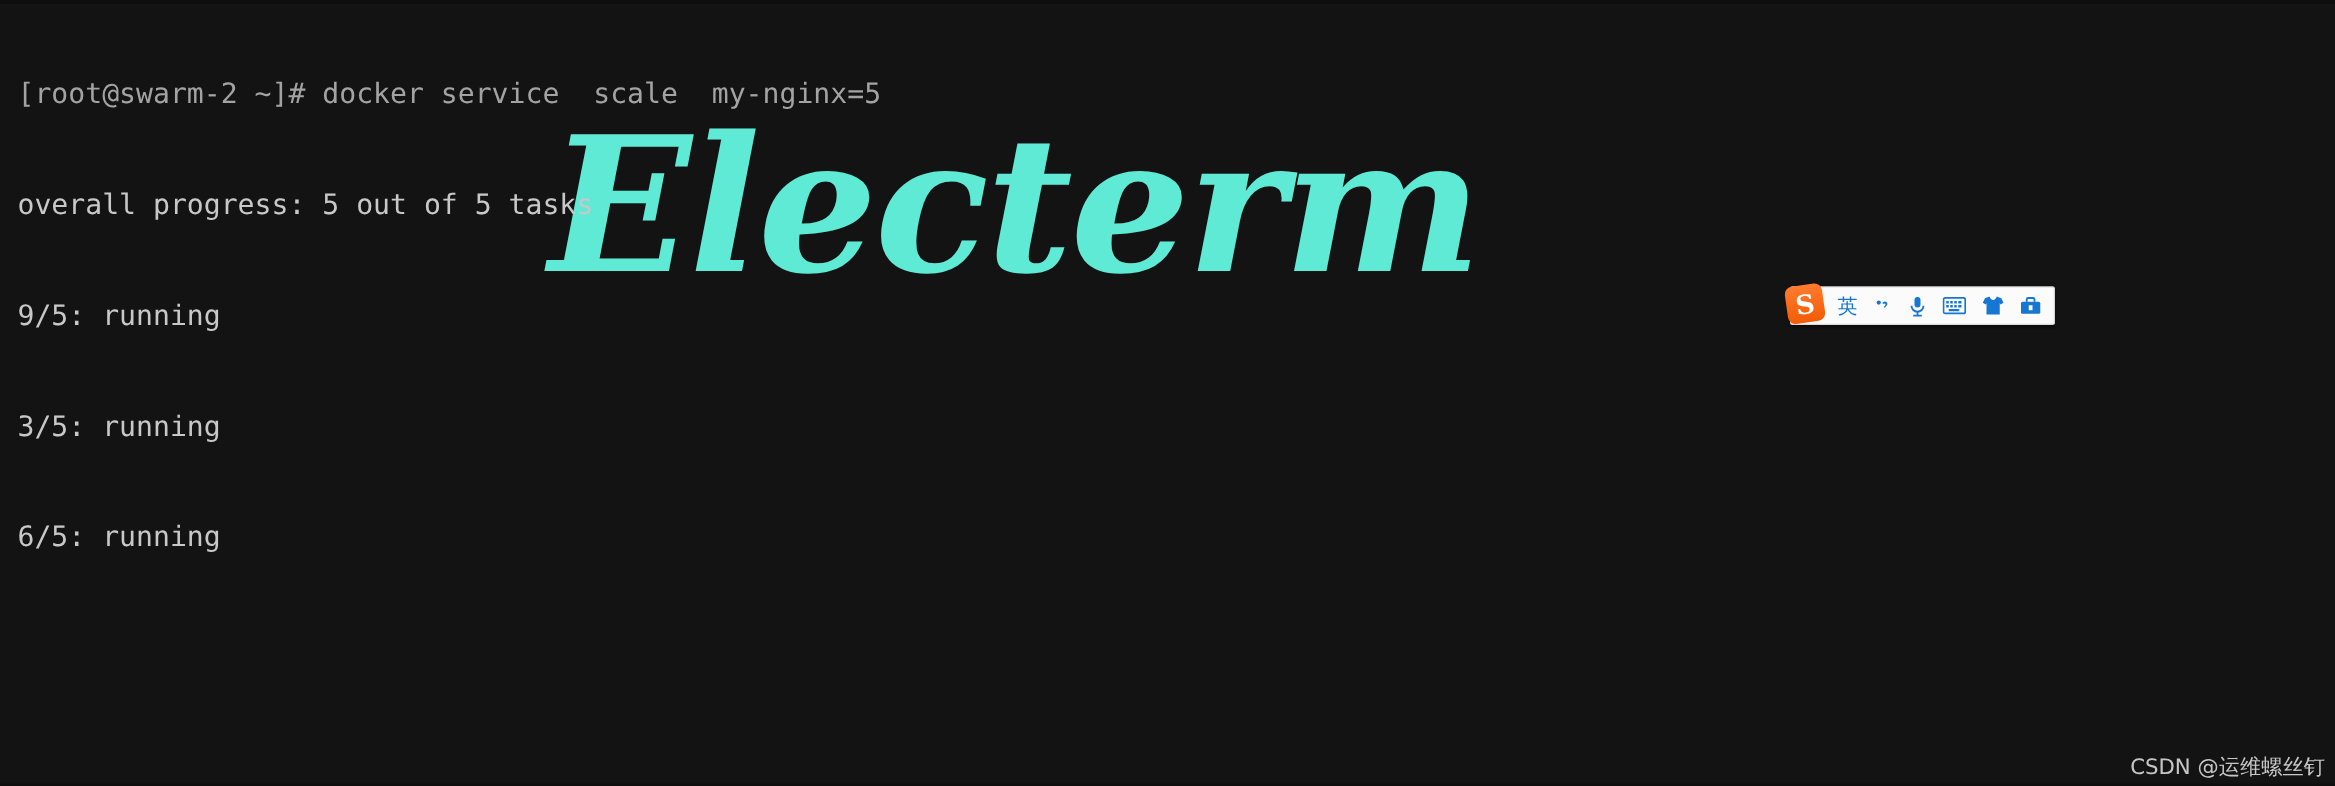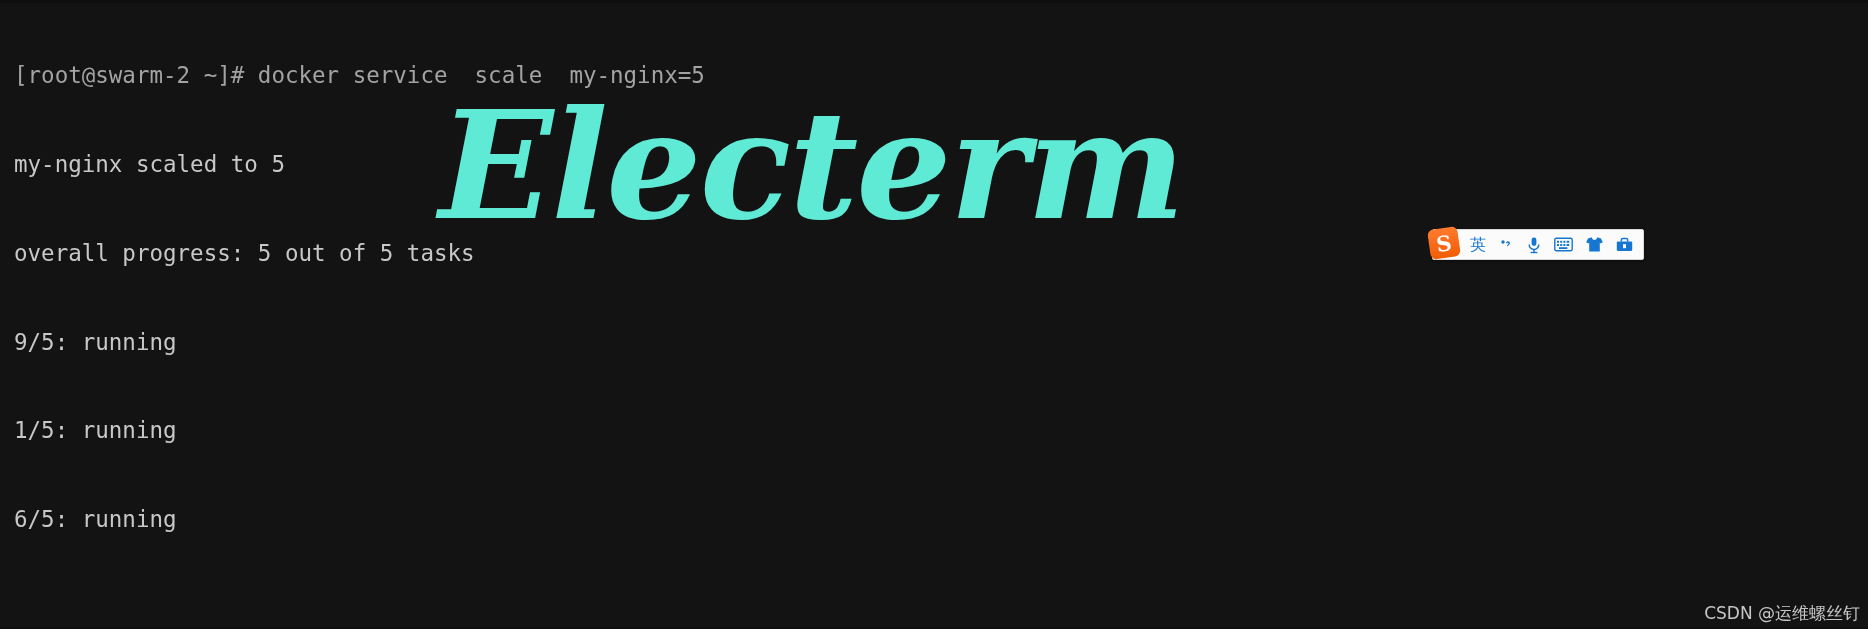--- a/index.html
+++ b/index.html
@@ -136,24 +136,23 @@
 <body>
 
 <div id="terminal">
 
   <div id="top-edge"></div>
 
   <div id="watermark">Electerm</div>
 
   <div id="screen">
     <div class="line prompt-line">[root@swarm-2 ~]# docker service  scale  my-nginx=5</div>
-    <div class="line out-line">my-nginx scaled to 5</div>
     <div class="line out-line">overall progress: 5 out of 5 tasks</div>
     <div class="line out-line">9/5: running   </div>
-    <div class="line out-line">1/5: running   </div>
+    <div class="line out-line">3/5: running   </div>
     <div class="line out-line">6/5: running   </div>
     
     
     
     
     
     
     
     
     

